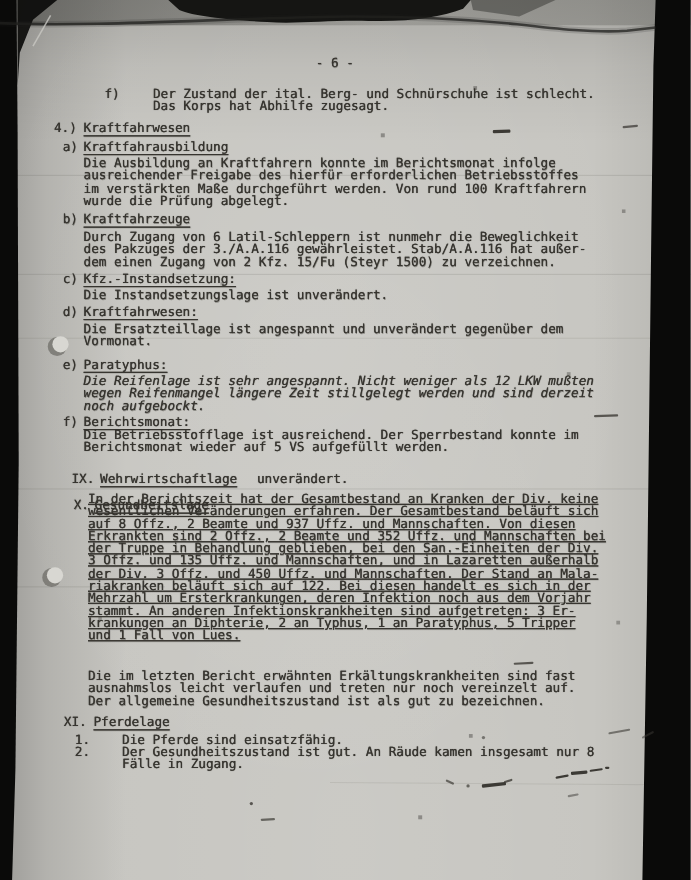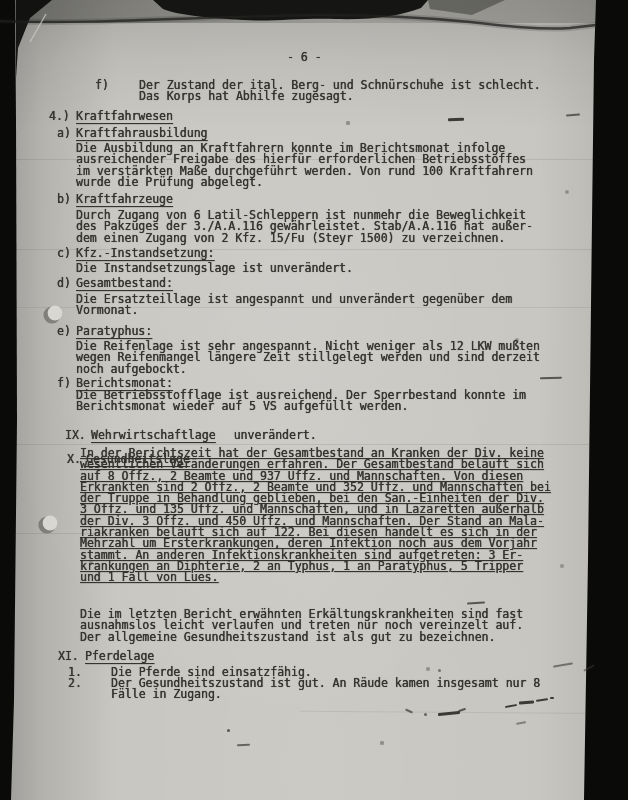--- a/index.html
+++ b/index.html
@@ -100,30 +100,30 @@
 dem einen Zugang von 2 Kfz. 15/Fu (Steyr 1500) zu verzeichnen.</div>
 
   <div class="row" style="left:57px;top:248px;">
     <span class="lbl w19">c)</span>
     <span class="u">Kfz.-Instandsetzung:</span>
   </div>
   <div class="para" style="left:76px;top:263px;">Die Instandsetzungslage ist unverändert.</div>
 
   <div class="row" style="left:57px;top:278px;">
     <span class="lbl w19">d)</span>
-    <span class="u">Gesamtbestand:</span>
+    <span class="u">Kraftfahrwesen:</span>
   </div>
   <div class="para" style="left:76px;top:294px;">Die Ersatzteillage ist angespannt und unverändert gegenüber dem
 Vormonat.</div>
 
   <div class="row" style="left:57px;top:326px;">
     <span class="lbl w19">e)</span>
     <span class="u">Paratyphus:</span>
   </div>
-  <div class="para" style="left:76px;top:341px;">Die Reifenlage ist sehr angespannt. Nicht weniger als 12 LKW mußten
+  <div class="para" style="left:76px;top:341px;font-style:italic;">Die Reifenlage ist sehr angespannt. Nicht weniger als 12 LKW mußten
 wegen Reifenmangel längere Zeit stillgelegt werden und sind derzeit
 noch aufgebockt.</div>
 
   <div class="row" style="left:57px;top:378px;">
     <span class="lbl w19">f)</span>
     <span class="u">Berichtsmonat:</span>
   </div>
   <div class="para" style="left:76px;top:390px;">Die Betriebsstofflage ist ausreichend. Der Sperrbestand konnte im
 Berichtsmonat wieder auf 5 VS aufgefüllt werden.</div>
 

